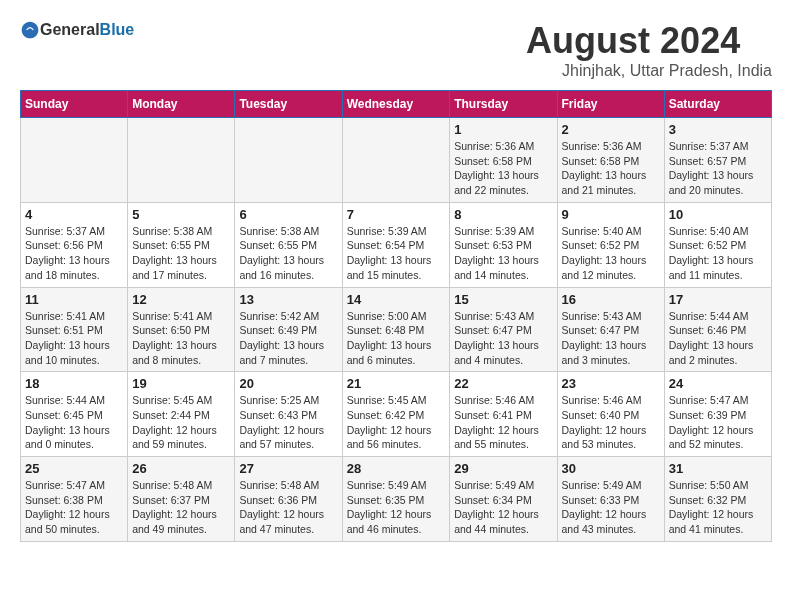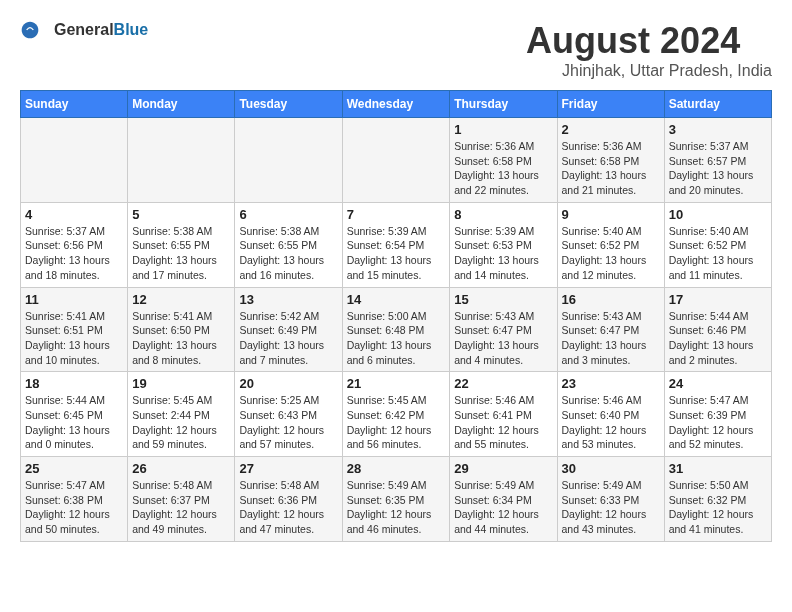--- a/index.html
+++ b/index.html
@@ -12,21 +12,21 @@
     }
     .header-area {
       display: flex;
       justify-content: space-between;
       align-items: flex-start;
       margin-bottom: 10px;
     }
     .logo {
       display: flex;
       align-items: center;
-      gap: 14px;
+      gap: 0;
     }
     .logo-icon {
       width: 20px;
       height: 20px;
     }
     .title-area {
     }
     .calendar-title {
       font-size: 36px;
       font-weight: bold;
@@ -36,21 +36,21 @@
       font-size: 16px;
       color: #555;
       margin-left: 36px;
     }
     table {
       width: 100%;
       border-collapse: collapse;
       font-size: 11px;
     }
     thead tr th {
-      background-color: #3b82f6;
+      background-color: #be185d;
       color: #fff;
       padding: 6px 4px;
       text-align: left;
       font-size: 12px;
       font-weight: bold;
       border: 1px solid #2a6db5;
     }
     tbody tr td {
       border: 1px solid #ccc;
       vertical-align: top;

